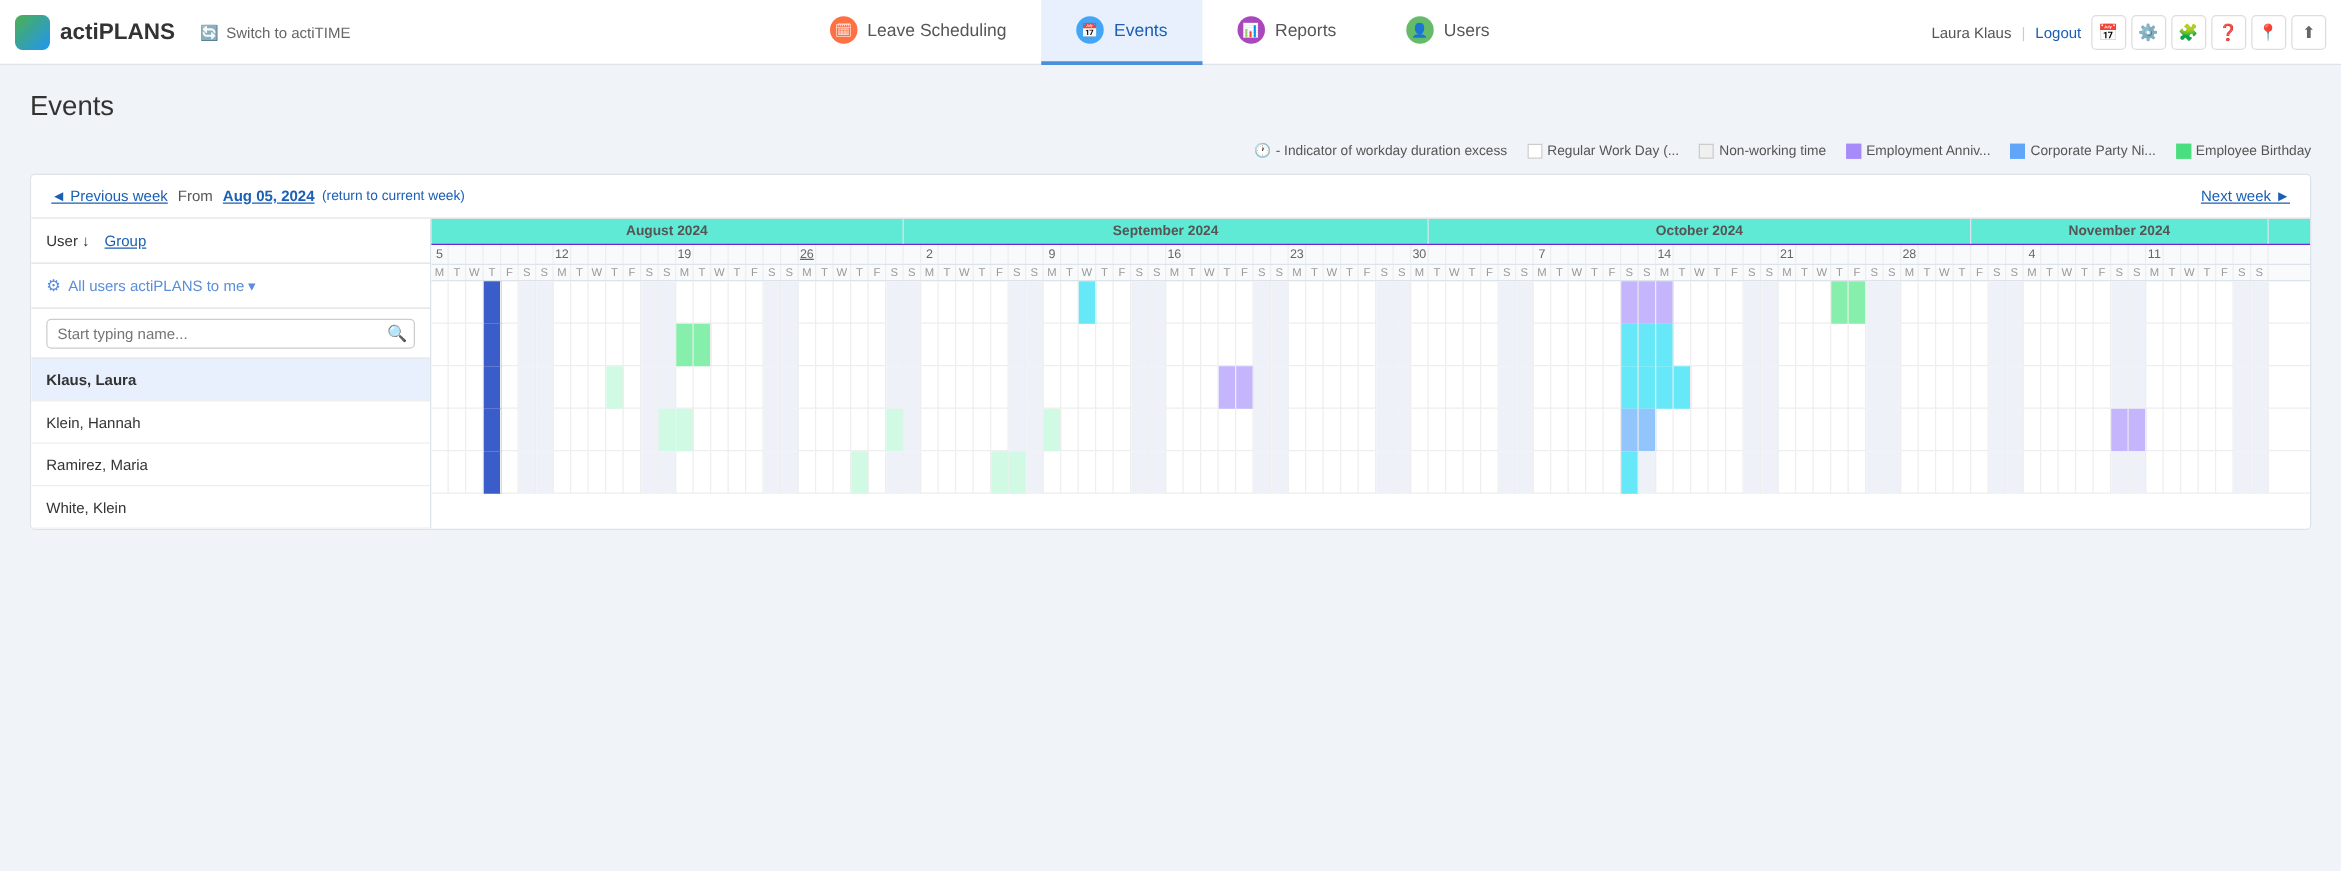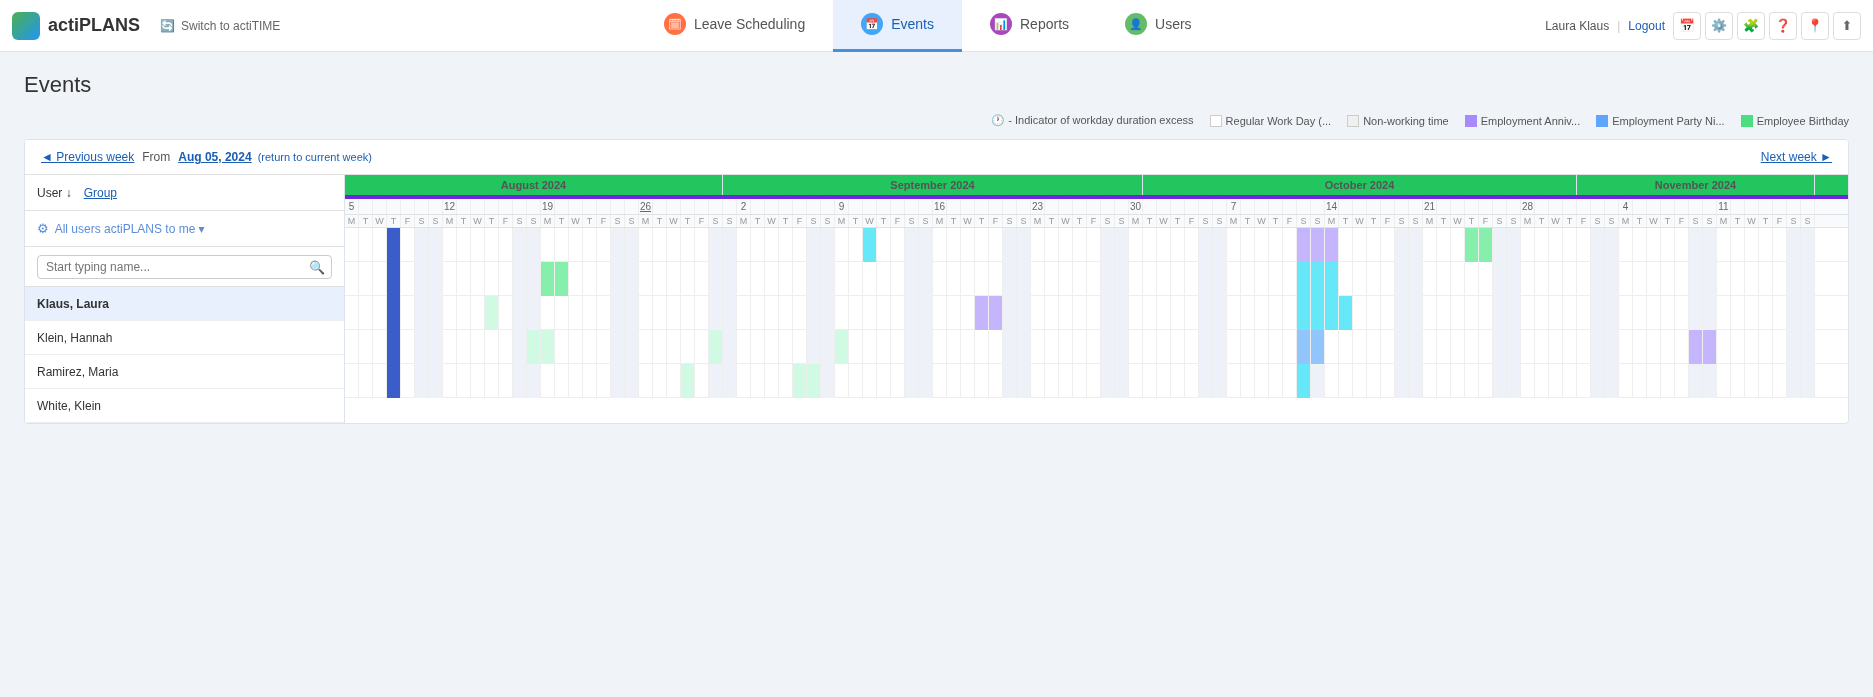--- a/index.html
+++ b/index.html
@@ -135,21 +135,21 @@
     .user-rows { }
     .user-row {
       padding: 0 12px; height: 34px; display: flex; align-items: center;
       border-bottom: 1px solid #eee; font-size: 12px; cursor: pointer;
     }
     .user-row.highlighted { background: #e8f0fe; font-weight: bold; }
 
     
     .cal-grid { flex: 1; overflow-x: auto; }
     .month-headers {
-      display: flex; border-bottom: 4px solid #6d28d9; background: #22c55e;
+      display: flex; border-bottom: 1px solid #6d28d9; background: #5eead4;
     }
     .month-header {
       text-align: center; font-size: 11px; color: #555; padding: 4px 0;
       border-right: 1px solid #dde3ea; font-weight: 600;
     }
     .day-headers {
       display: flex; border-bottom: 1px solid #dde3ea; background: #f9fafc;
     }
     .day-num {
       min-width: 14px; text-align: center; font-size: 10px; color: #666;
@@ -239,21 +239,21 @@
     <div class="legend-item">
       <div class="legend-box nonwork"></div>
       <span>Non-working time</span>
     </div>
     <div class="legend-item">
       <div class="legend-box anniv"></div>
       <span>Employment Anniv...</span>
     </div>
     <div class="legend-item">
       <div class="legend-box corporate"></div>
-      <span>Employment Party Ni...</span>
+      <span>Corporate Party Ni...</span>
     </div>
     <div class="legend-item">
       <div class="legend-box birthday"></div>
       <span>Employee Birthday</span>
     </div>
   </div>
 
   <div class="calendar-container">
 
     <div class="cal-nav">

